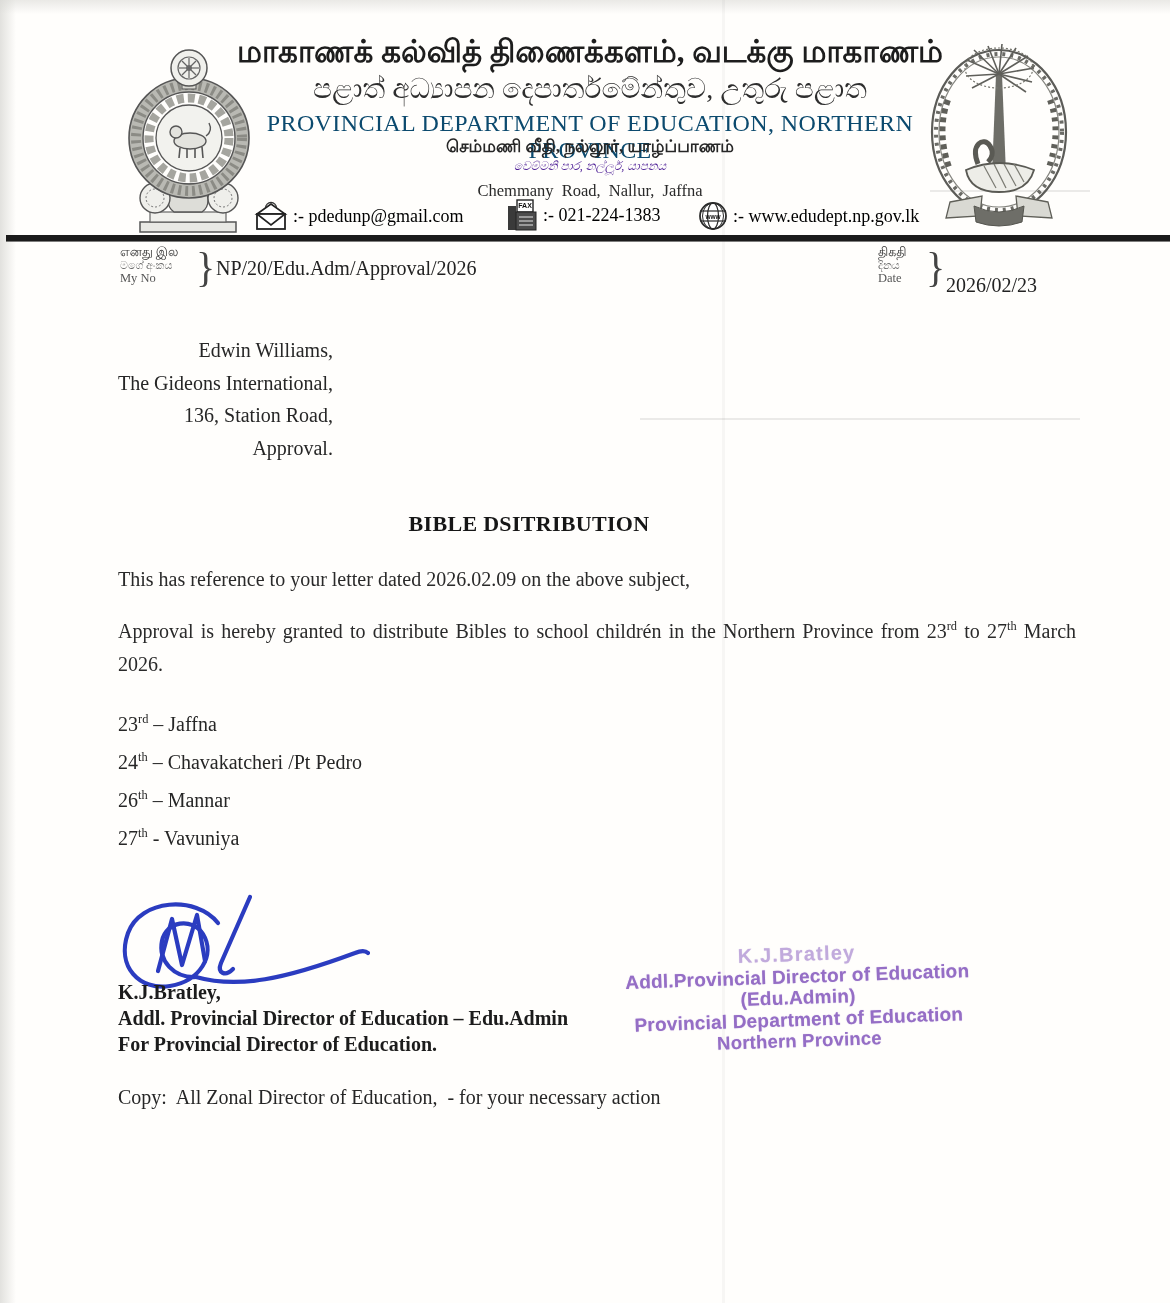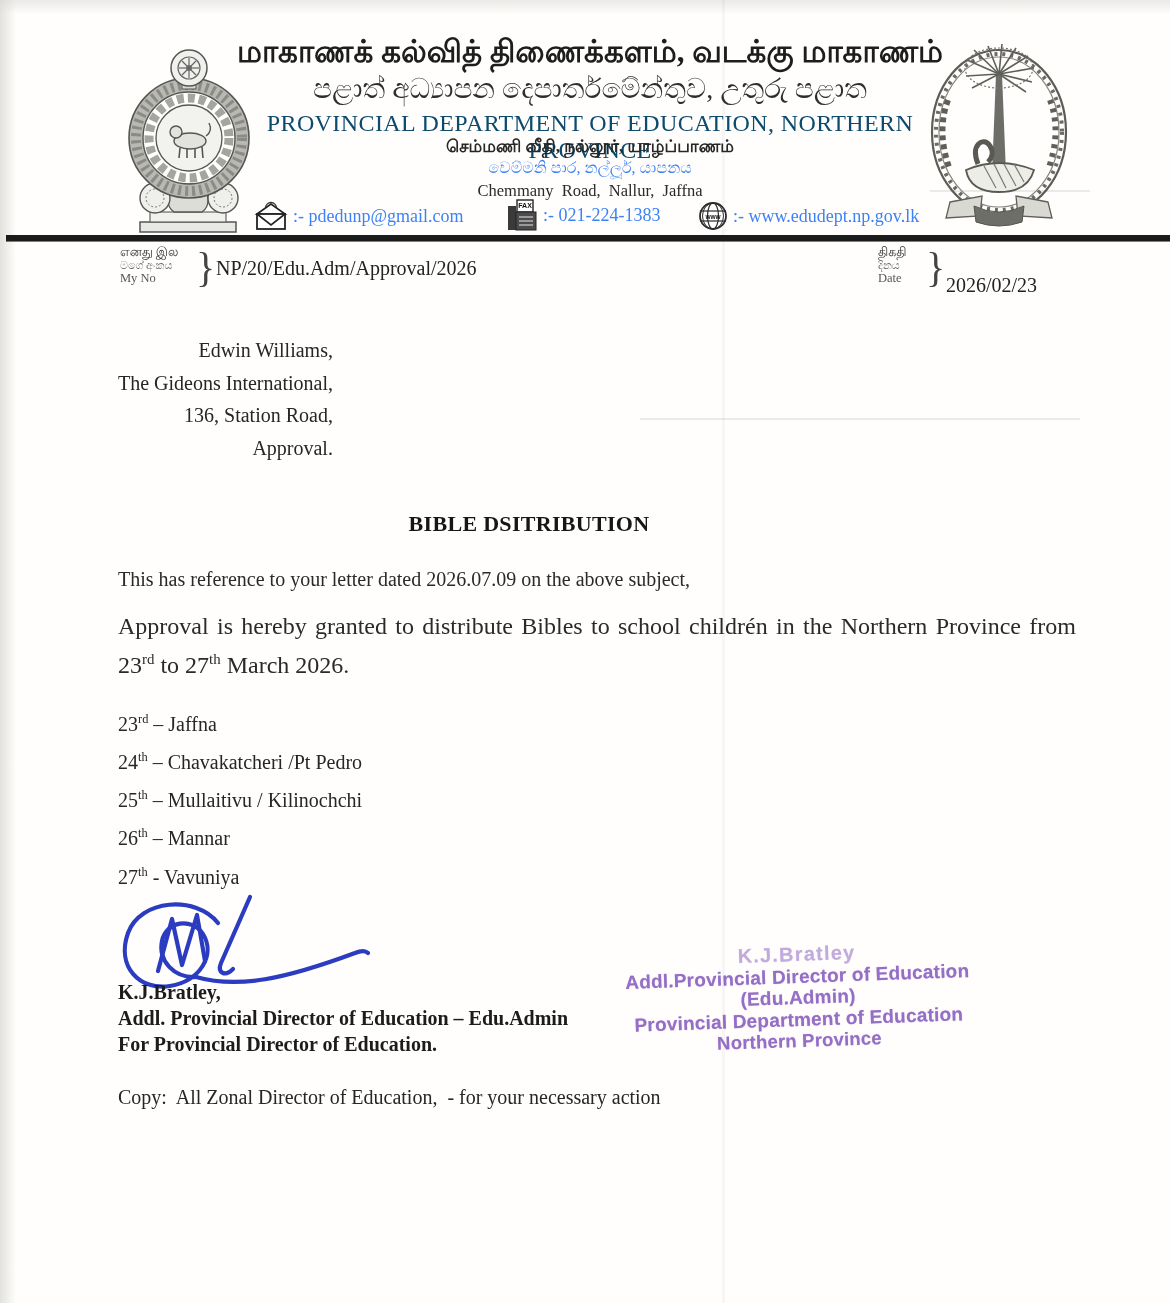--- a/index.html
+++ b/index.html
@@ -16,25 +16,25 @@
   .fold-line { position:absolute; top:0; bottom:0; left:722px; width:3px;
     background:rgba(90,90,90,0.05); }
   .streak { position:absolute; background:rgba(110,110,110,0.14); height:2px; }
 
   
   .head-center { position:absolute; left:235px; width:710px; text-align:center; }
   .t-title   { top:34px;  font-size:31px; font-weight:bold; color:#1d1d1d; }
   .s-title   { top:73px;  font-size:28px; color:#2e2e2e; }
   .e-title   { top:110px; font-size:24px; letter-spacing:.4px; color:#0c4a6e; }
   .t-addr    { top:137px; font-size:17px; font-weight:bold; color:#272727; }
-  .s-addr    { top:159px; font-size:16px; color:#3b82f6; }
+  .s-addr    { top:159px; font-size:12px; color:#4c1d95;font-style:italic; }
   .e-addr    { top:181px; font-size:16.5px; color:#2a2a2a; word-spacing:4px; }
 
   .contact { position:absolute; display:flex; align-items:center; gap:4px;
-    font-size:18px; color:#3b82f6; }
+    font-size:18px; color:#000000; }
   .contact svg { display:block; }
 
   .rule { position:absolute; left:6px; right:0; top:235px; height:6px;
     background:#1b1b1b; box-shadow:0 1px 0 rgba(40,40,40,.6); }
 
   
   .lbl-stack { position:absolute; line-height:13px; color:#4a4a4a; }
   .lbl-stack .l1 { font-size:12.5px; color:#333; }
   .lbl-stack .l2 { font-size:11px; color:#6a6a6a; }
   .lbl-stack .l3 { font-size:12.5px; color:#555; }
@@ -42,21 +42,21 @@
     transform:scaleY(1.05); }
   .ref-val { position:absolute; font-size:20px; color:#222; }
 
   .recipient { position:absolute; left:118px; top:334px; font-size:20px;
     line-height:32.5px; color:#262626;text-align:right; }
 
   .subject { position:absolute; left:0; width:1058px; top:511px; text-align:center;
     font-size:22px; font-weight:bold; letter-spacing:.3px; color:#161616; }
 
   .para1 { position:absolute; left:118px; top:568px; font-size:20px; color:#2a2a2a; }
-  .para2 { position:absolute; left:118px; top:610px; width:958px; font-size:24px;
+  .para2 { position:absolute; left:118px; top:610px; width:958px; font-size:20px;
     line-height:33px; text-align:justify; color:#2a2a2a; }
   sup { font-size:.62em; }
 
   .schedule { position:absolute; left:118px; top:703px; font-size:20px;
     line-height:33.5px; color:#262626; }
   .sched-item { white-space:pre; }
 
   .signature { position:absolute; left:100px; top:891px; }
 
   .signatory { position:absolute; left:118px; top:979px; font-size:20px;
@@ -219,28 +219,27 @@
 
   <div class="recipient">
     <div>Edwin Williams,</div>
     <div>The Gideons International,</div>
     <div>136, Station Road,</div>
     <div>Approval.</div>
   </div>
 
   <div class="subject">BIBLE DSITRIBUTION</div>
 
-  <div class="para1">This has reference to your letter dated 2026.07.09 on the above subject,</div>
+  <div class="para1">This has reference to your letter dated 2026.02.09 on the above subject,</div>
 
   <div class="para2"><span>Approval is hereby granted to distribute Bibles to school childrén in the Northern Province from 23</span><sup>rd</sup><span> to 27</span><sup>th</sup><span> March 2026.</span></div>
 
   <div class="schedule">
     <div class="sched-item"><span>23</span><sup>rd</sup><span> – </span><span>Jaffna</span></div>
     <div class="sched-item"><span>24</span><sup>th</sup><span> – </span><span>Chavakatcheri /Pt Pedro</span></div>
-    <div class="sched-item"><span>25</span><sup>th</sup><span> – </span><span>Mullaitivu / Kilinochchi</span></div>
     <div class="sched-item"><span>26</span><sup>th</sup><span> – </span><span>Mannar</span></div>
     <div class="sched-item"><span>27</span><sup>th</sup><span> - </span><span>Vavuniya</span></div>
   </div>
 
   <svg class="signature" width="270" height="105" viewBox="0 0 270 105">
     <g fill="none" stroke-width="4.2" stroke-linecap="round" stroke-linejoin="round" style="stroke: rgb(43, 60, 192);">
       <path d="M118,32 C96,4 40,8 28,42 C16,76 40,100 70,95 C100,90 116,64 103,43 C92,26 66,30 62,50 C58,70 74,87 96,86"></path>
       <path d="M58,80 L72,28 L82,74 L97,24 L105,70"></path>
       <path d="M150,6 L121,72 C117,82 125,86 133,78"></path>
       <path d="M96,86 C138,98 185,88 255,62 C262,59 266,60 268,62"></path>

